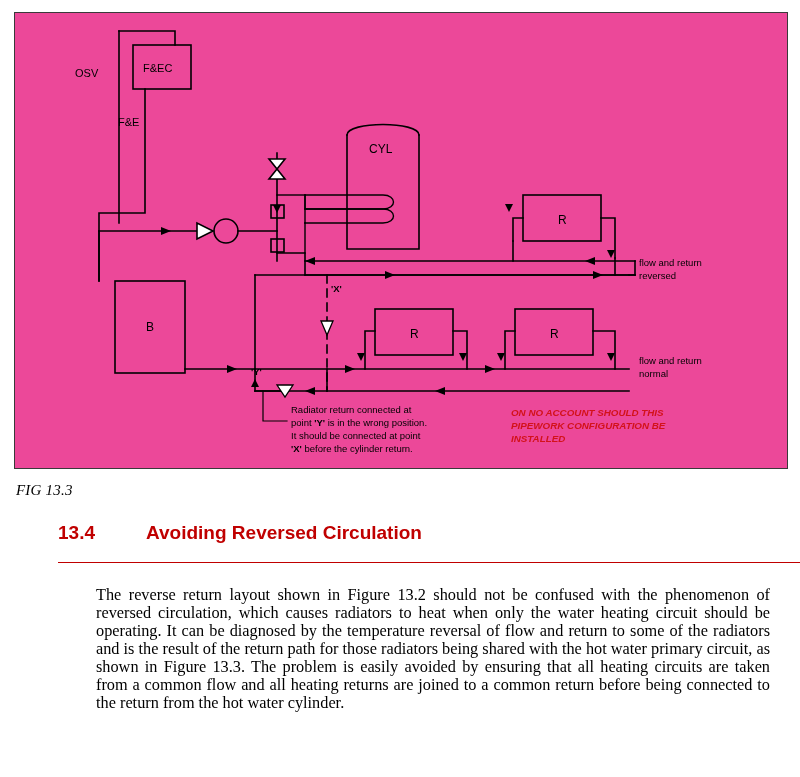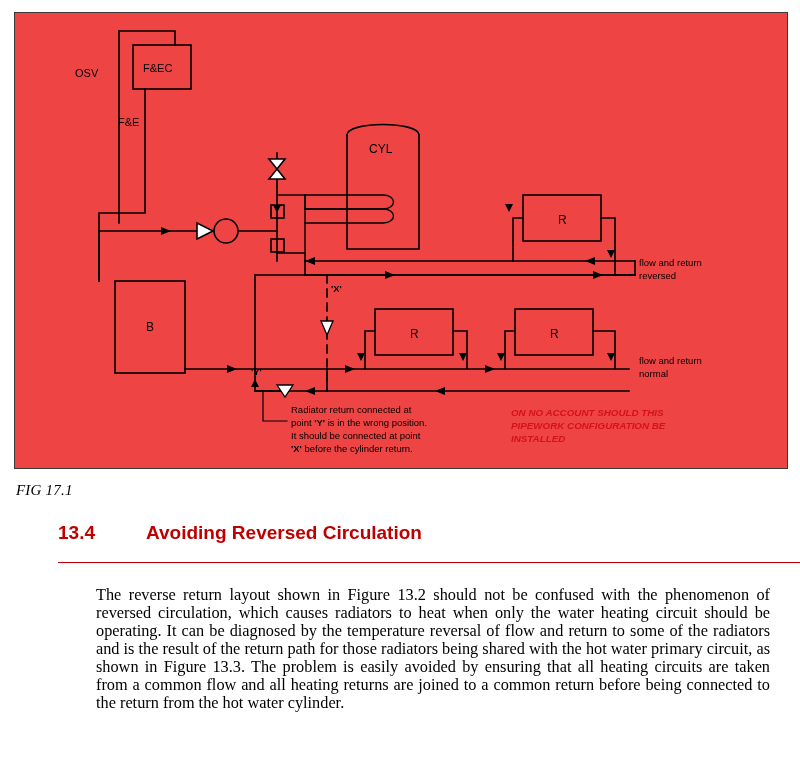--- a/index.html
+++ b/index.html
@@ -20,21 +20,21 @@
     width: 800px;
     height: 777px;
   }
   .figure-box {
     position: absolute;
     left: 14px;
     top: 12px;
     width: 772px;
     height: 455px;
     border: 1px solid #3a3a3a;
-    background: #ef4444;
+    background: #ec4899;
     overflow: hidden;
     text-decoration: underline;
   }
   .figure-svg {
     position: absolute;
     left: 0;
     top: 0;
   }
   .fig-caption {
     position: absolute;
@@ -232,21 +232,21 @@
       <text class="note" x="276" y="413"><tspan>point </tspan><tspan class="note-b">'Y'</tspan><tspan> is in the wrong position.</tspan></text>
       <text class="note" x="276" y="426">It should be connected at point</text>
       <text class="note" x="276" y="439"><tspan class="note-b">'X'</tspan><tspan> before the cylinder return.</tspan></text>
 
       <text class="warn" x="496" y="403">ON NO ACCOUNT SHOULD THIS</text>
       <text class="warn" x="496" y="416">PIPEWORK CONFIGURATION BE</text>
       <text class="warn" x="496" y="429">INSTALLED</text>
     </svg>
   </div>
 
-  <div class="fig-caption">FIG 17.1</div>
+  <div class="fig-caption">FIG 13.3</div>
 
   <div class="section-heading">
     <span class="num">13.4</span><span class="title">Avoiding Reversed Circulation</span>
   </div>
 
   <p class="body-text">The reverse return layout shown in Figure 13.2 should not be confused with the phenomenon of reversed circulation, which causes radiators to heat when only the water heating circuit should be operating. It can be diagnosed by the temperature reversal of flow and return to some of the radiators and is the result of the return path for those radiators being shared with the hot water primary circuit, as shown in Figure 13.3. The problem is easily avoided by ensuring that all heating circuits are taken from a common flow and all heating returns are joined to a common return before being connected to the return from the hot water cylinder.</p>
 
 </div>
 
 </body></html>

